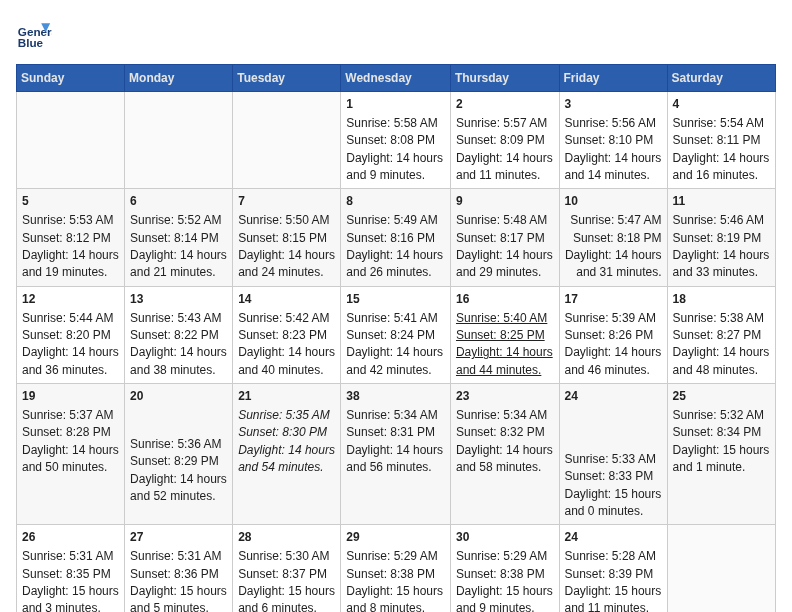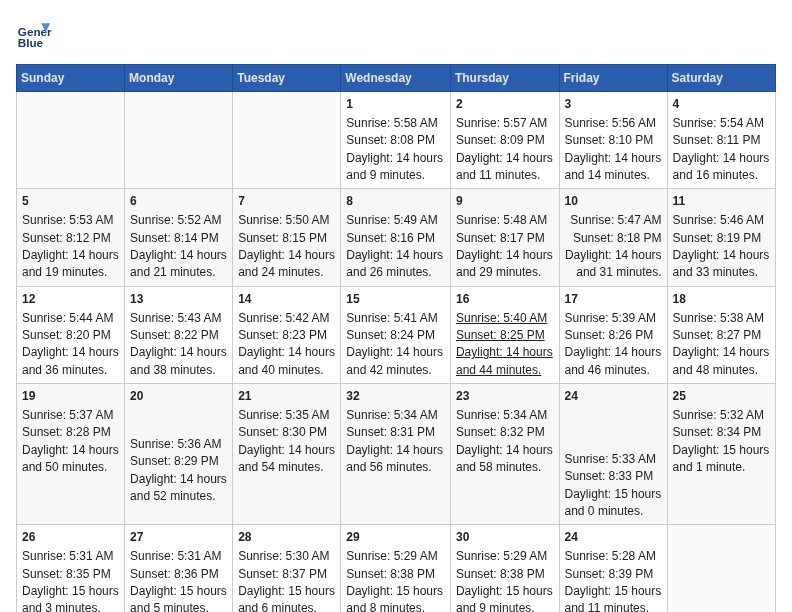--- a/index.html
+++ b/index.html
@@ -250,27 +250,27 @@
         </td>
         <td>
           <span class="day-num">20</span>
           <div class="cell-text" style="white-space: pre-line; margin-top: 31px;">Sunrise: 5:36 AM
 Sunset: 8:29 PM
 Daylight: 14 hours
 and 52 minutes.</div>
         </td>
         <td>
           <span class="day-num">21</span>
-          <div class="cell-text" style="white-space: pre-line;">Sunrise: 5:35 AM
+          <div class="cell-text" style="white-space: pre-line; font-style: italic;">Sunrise: 5:35 AM
 Sunset: 8:30 PM
 Daylight: 14 hours
 and 54 minutes.</div>
         </td>
         <td>
-          <span class="day-num">32</span>
+          <span class="day-num">38</span>
           <div class="cell-text" style="white-space: pre-line;">Sunrise: 5:34 AM
 Sunset: 8:31 PM
 Daylight: 14 hours
 and 56 minutes.</div>
         </td>
         <td>
           <span class="day-num">23</span>
           <div class="cell-text" style="white-space: pre-line;">Sunrise: 5:34 AM
 Sunset: 8:32 PM
 Daylight: 14 hours

